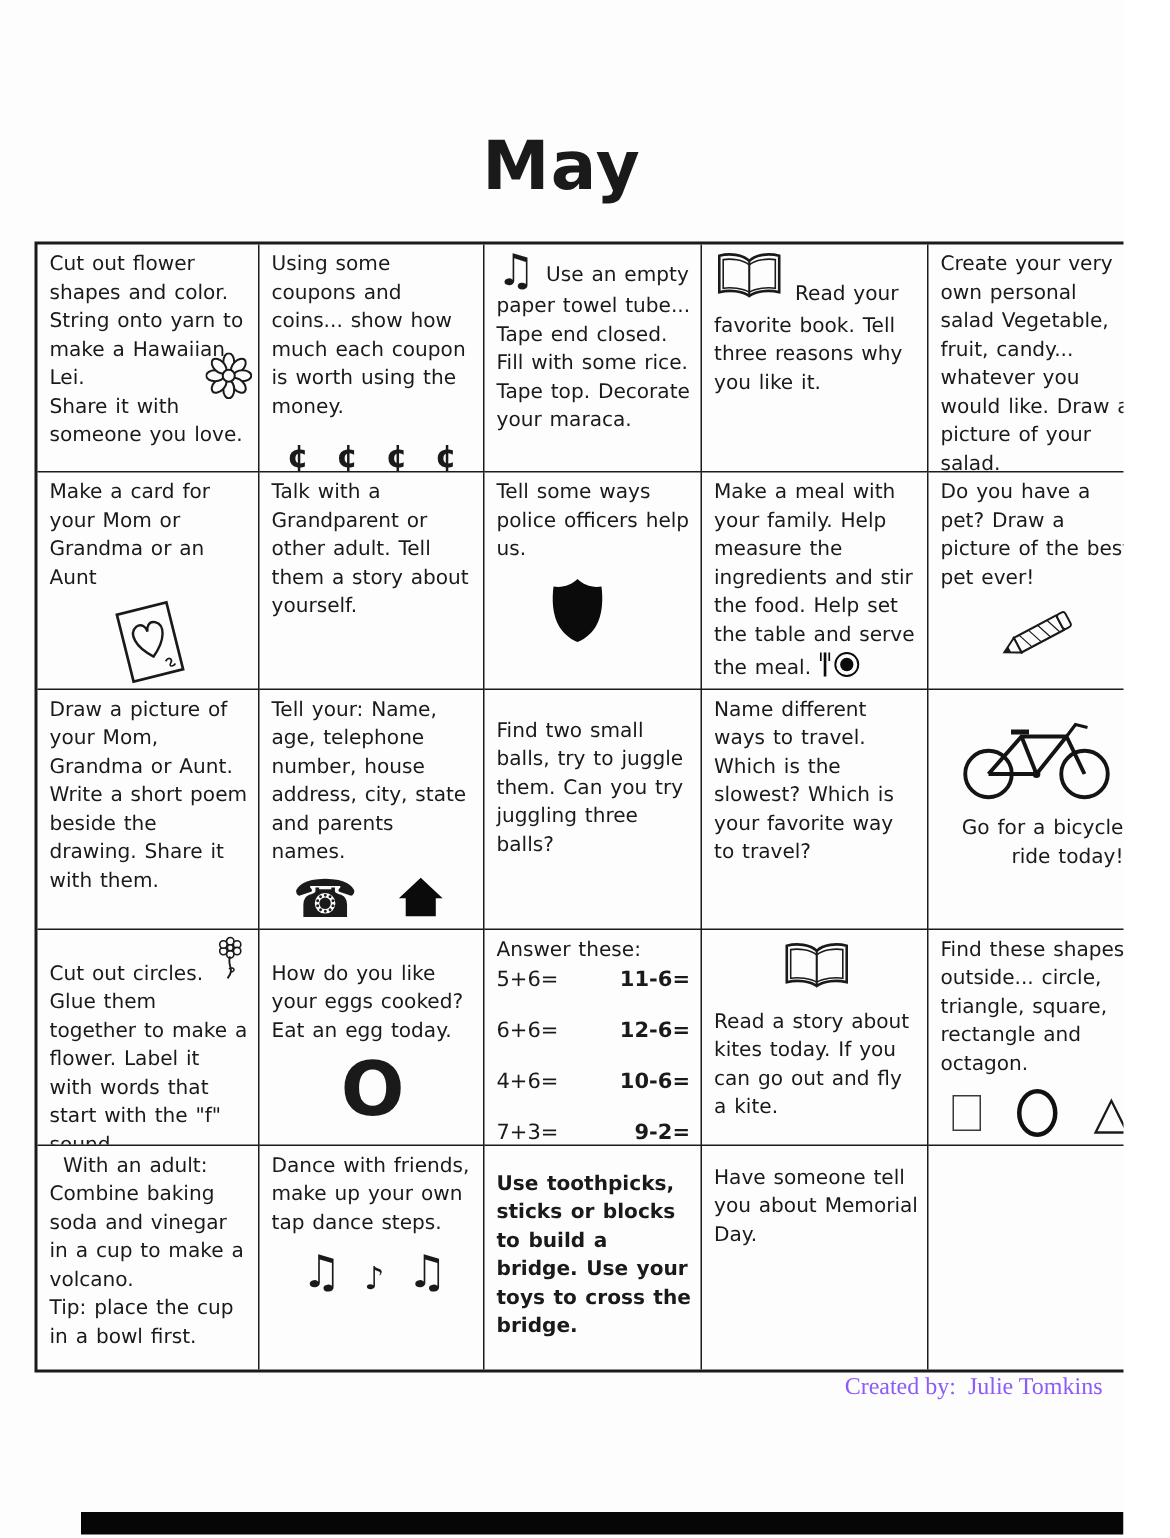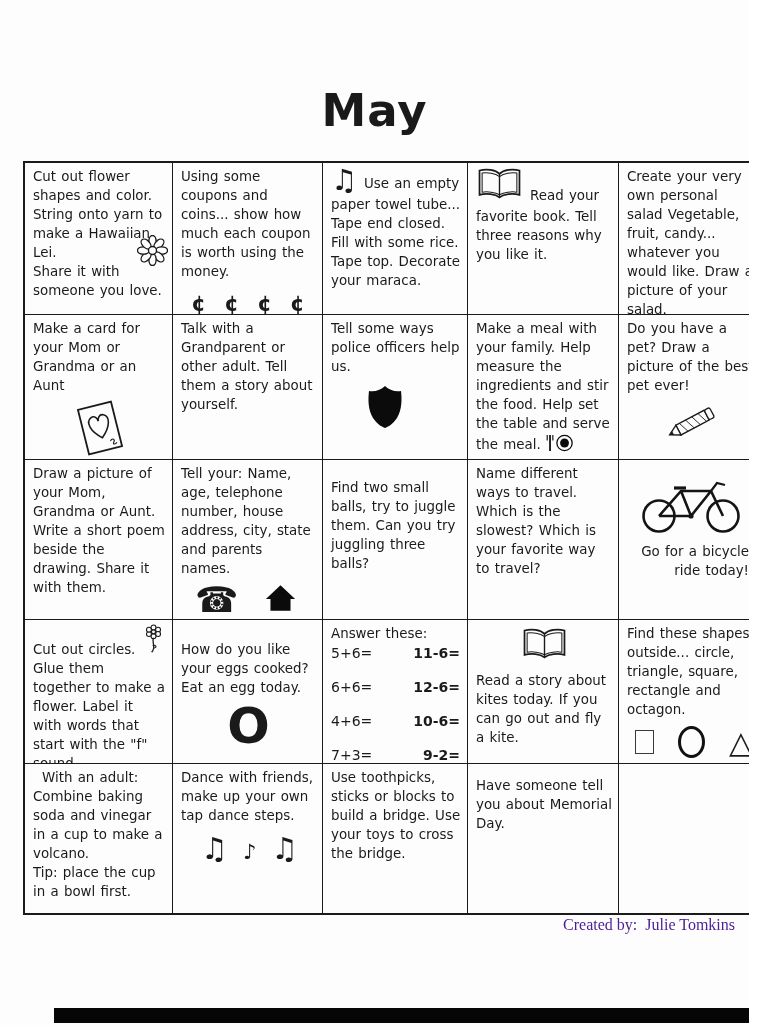--- a/index.html
+++ b/index.html
@@ -35,21 +35,21 @@
   .shape-row{display:flex;align-items:center;gap:24px;margin-top:7px;padding-left:8px;}
   .sq{display:inline-block;width:17px;height:22px;border:1.6px solid #3a3a3a;}
   .circ{display:inline-block;width:21px;height:26px;border:3.6px solid #111;border-radius:50%;}
   .tri{font-size:31px;line-height:1;}
   .notes-row{display:flex;align-items:flex-end;gap:15px;margin-top:9px;padding-left:20px;}
   .n-big{font-size:30px;line-height:1;}
   .n-small{font-size:21px;line-height:1.1;}
   .indent{padding-left:9px;}
   .meal-ic{vertical-align:-4px;margin-left:5px;}
   .credit{position:absolute;top:916px;right:14px;font-family:"Liberation Serif",serif;
-          font-size:16px;white-space:pre;color:#4c1d95;}
+          font-size:16px;white-space:pre;color:#8b5cf6;}
   .bottom-bar{position:absolute;left:54px;right:0;top:1008px;height:15px;background:#060606;}
   svg{display:inline-block;}
 </style>
 </head>
 <body>
 
 <div class="sheet">
 
   <div class="title">May</div>
 
@@ -267,21 +267,21 @@
     <div class="cell">
       <p>Dance with friends, make up your own tap dance steps.</p>
       <div class="notes-row">
         <span class="n-big">♫</span>
         <span class="n-small">♪</span>
         <span class="n-big">♫</span>
       </div>
     </div>
 
     <div class="cell">
-      <p style="margin-top:0;">Use toothpicks, sticks or blocks to build a bridge. Use your toys to cross the bridge.</p>
+      <p style="margin-top:12px;font-weight:bold;">Use toothpicks, sticks or blocks to build a bridge. Use your toys to cross the bridge.</p>
     </div>
 
     <div class="cell">
       <p style="margin-top:8px;">Have someone tell you about Memorial Day.</p>
     </div>
 
   </div>
 
   <div class="credit">Created by:  Julie Tomkins</div>
 

